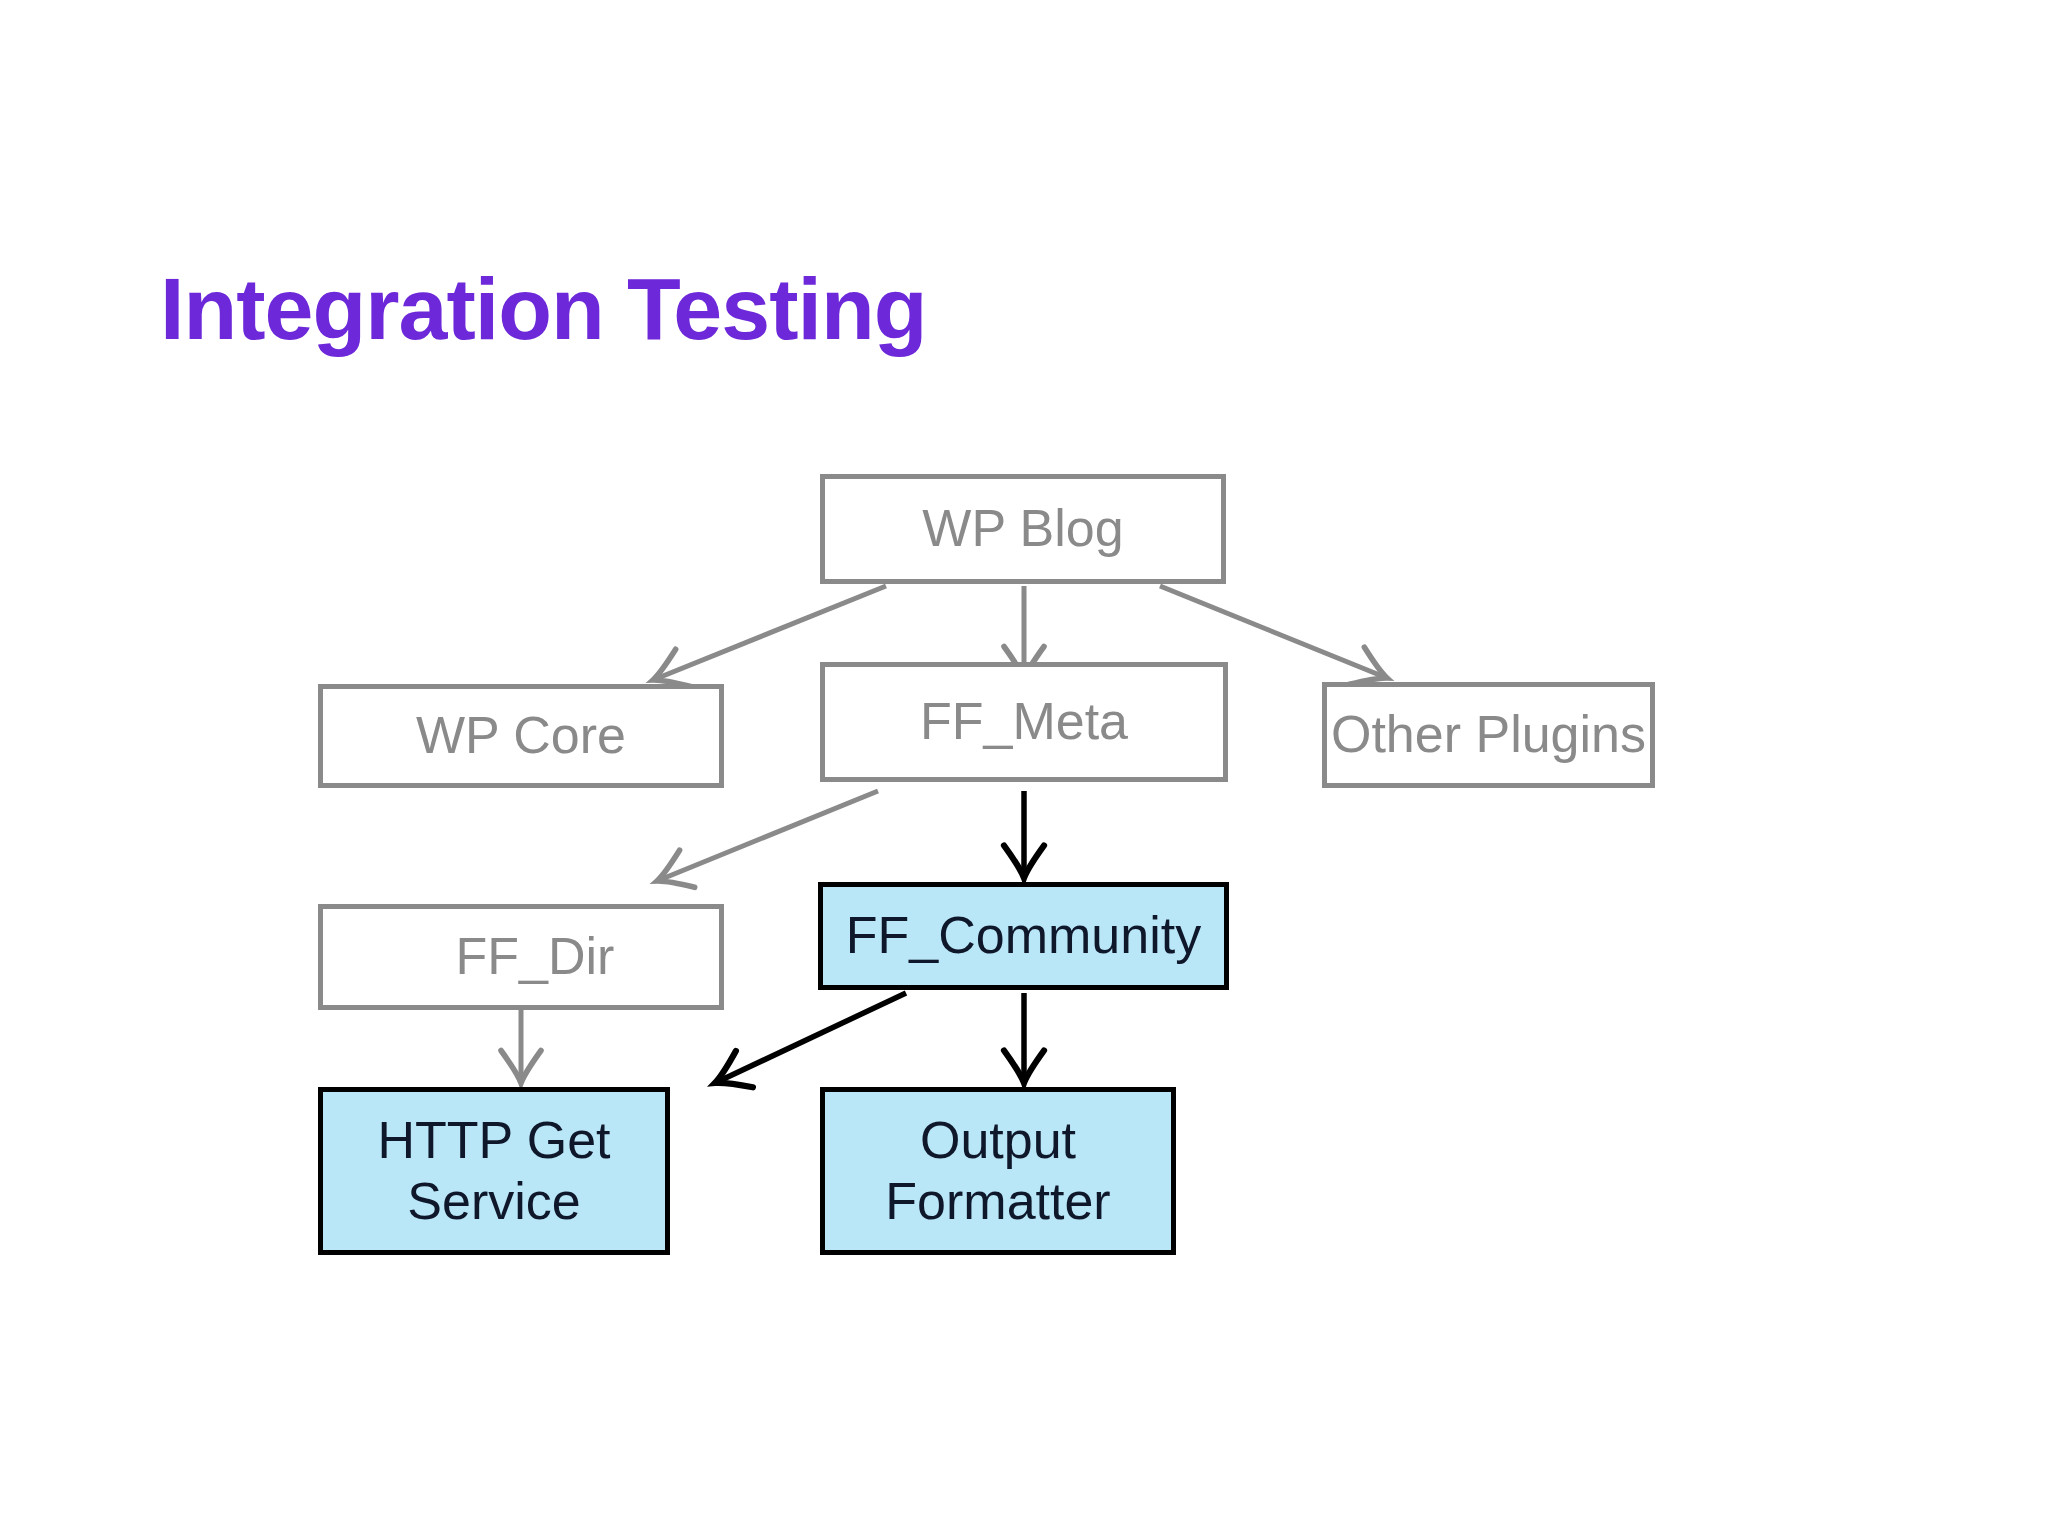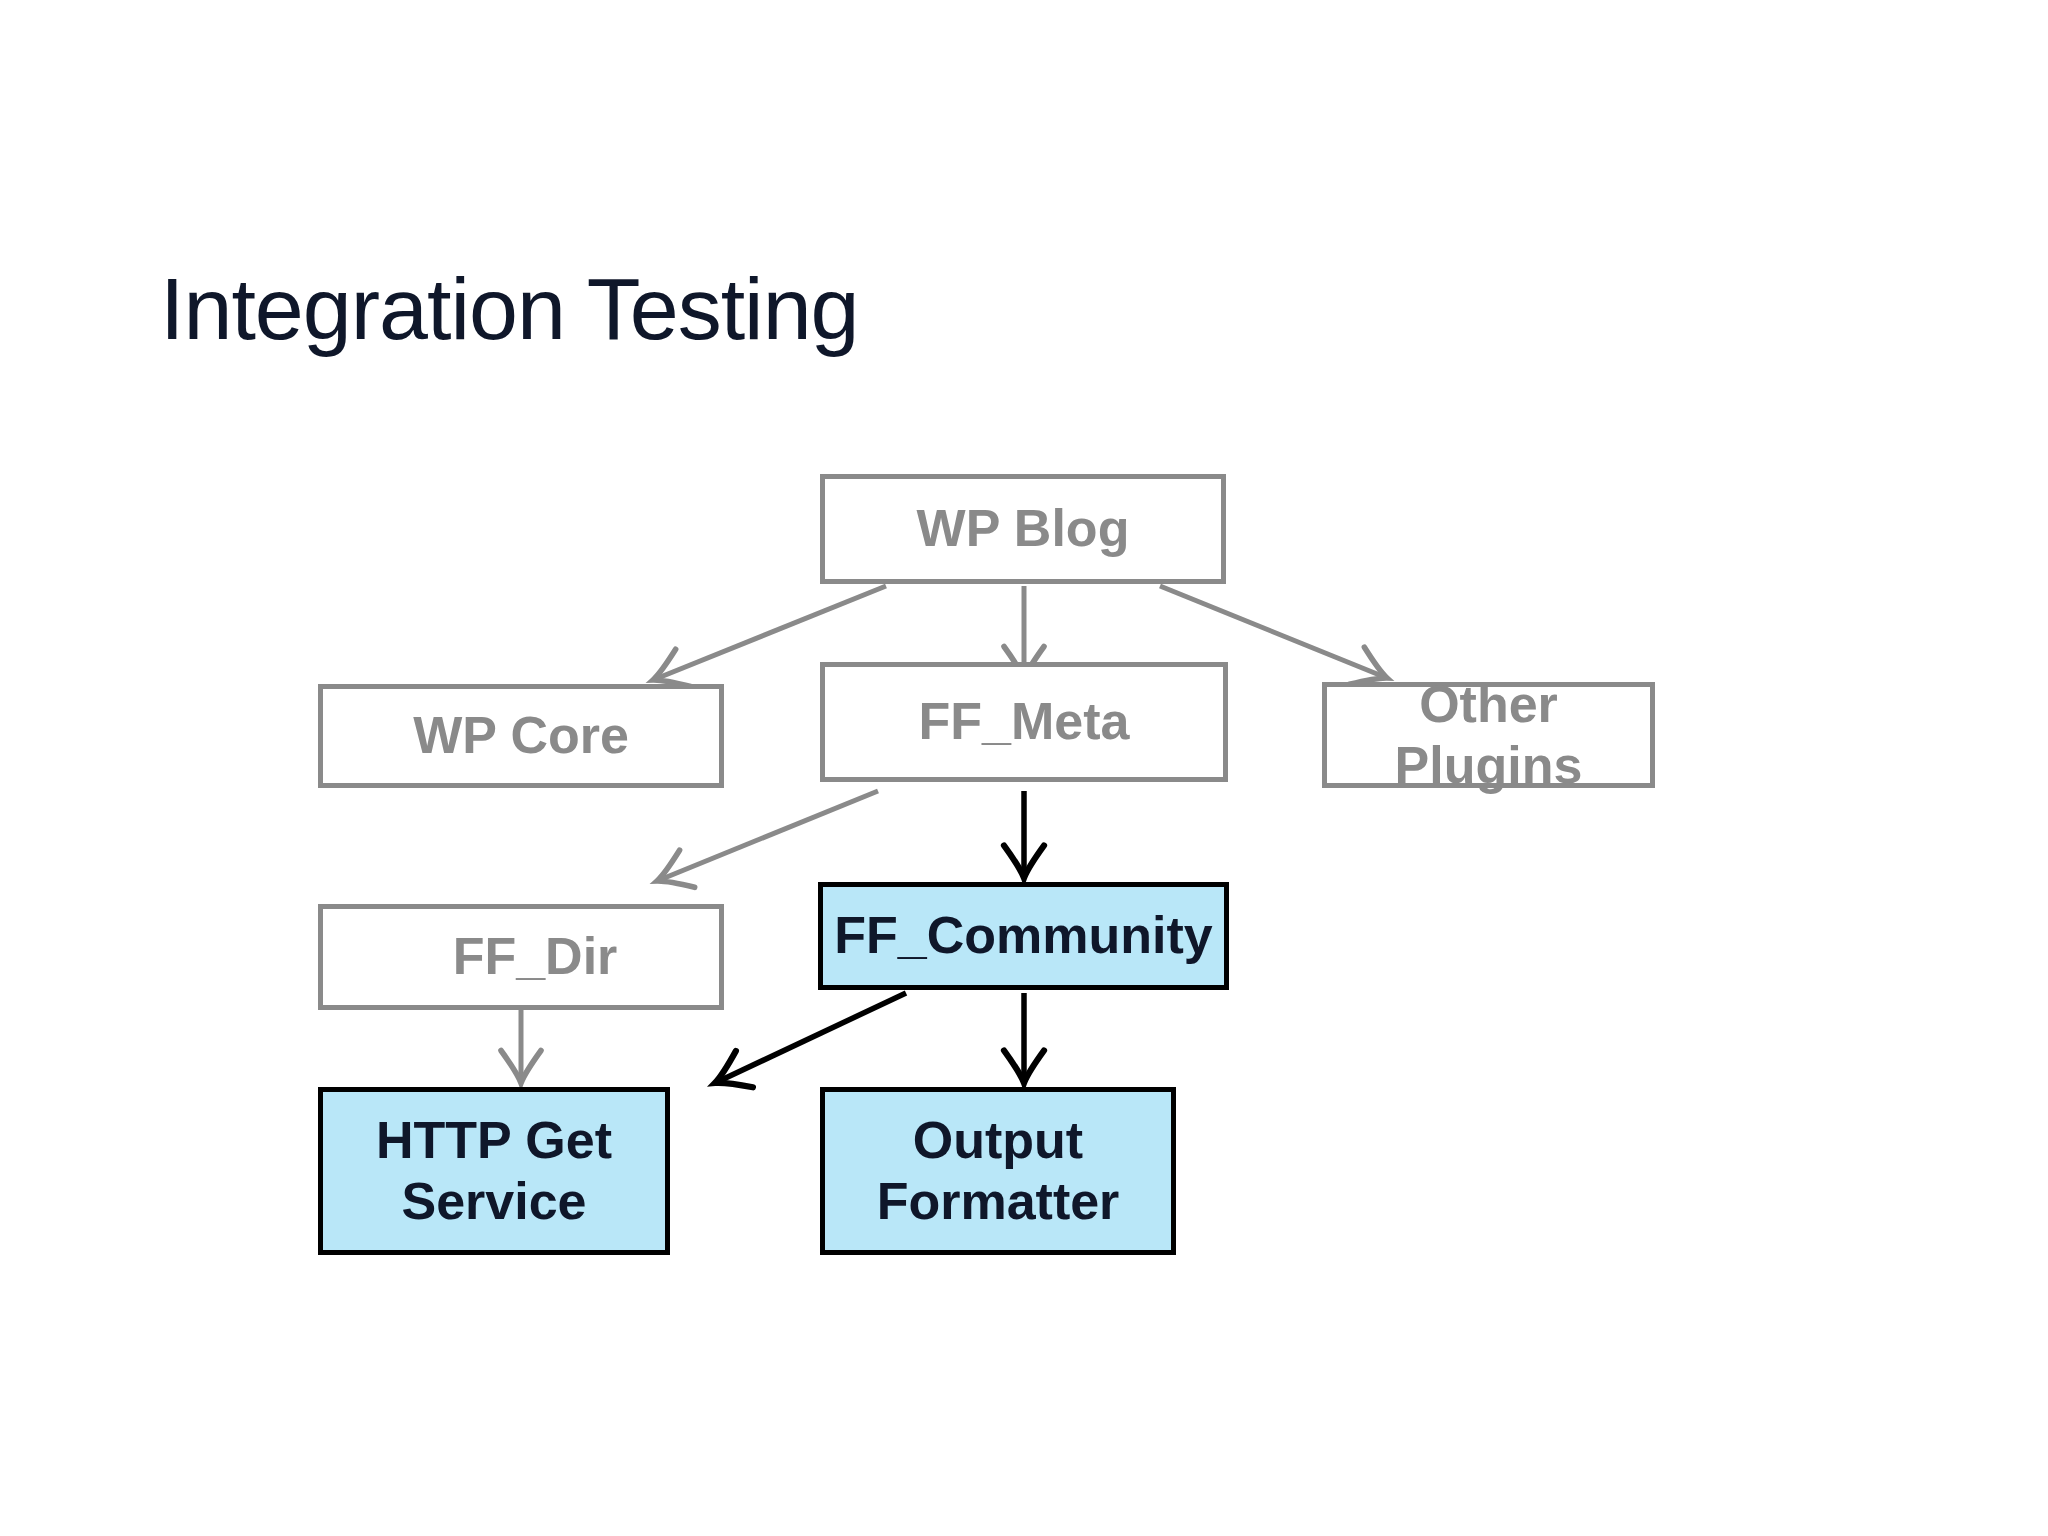--- a/index.html
+++ b/index.html
@@ -14,43 +14,42 @@
     background: #ffffff;
     overflow: hidden;
     font-family: "Liberation Sans", "DejaVu Sans", sans-serif;
   }
   .title {
     position: absolute;
     left: 160px;
     top: 258px;
     margin: 0;
     font-size: 88px;
-    font-weight: normal;
+    font-weight: bold;
     letter-spacing: -1px;
-    color: #0f172a;
+    color: #6d28d9;
   }
   .edges {
     position: absolute;
     left: 0;
     top: 0;
     width: 2048px;
     height: 1536px;
   }
   .node {
     position: absolute;
     box-sizing: border-box;
     display: flex;
     align-items: center;
     justify-content: center;
     text-align: center;
     font-size: 52px;
     line-height: 1.18;
     white-space: pre-line;
     background: #ffffff;
-    font-weight: bold;
   }
   .node.muted {
     border: 5px solid #8a8a8a;
     color: #8a8a8a;
   }
   .node.highlighted {
     border: 5px solid #000000;
     color: #0f172a;
     background: #b9e7f8;
   }

